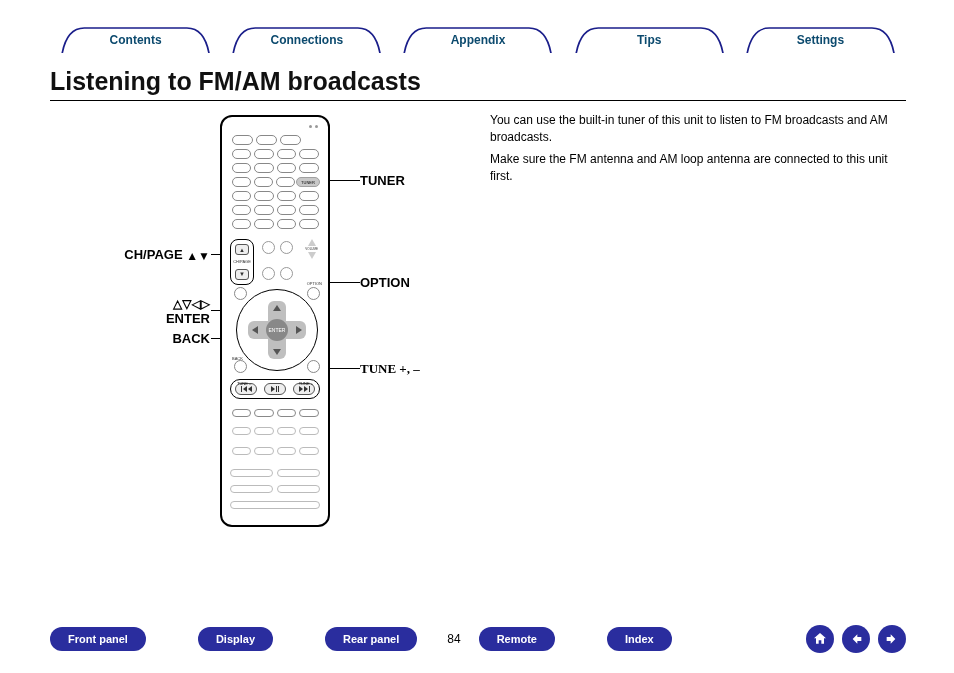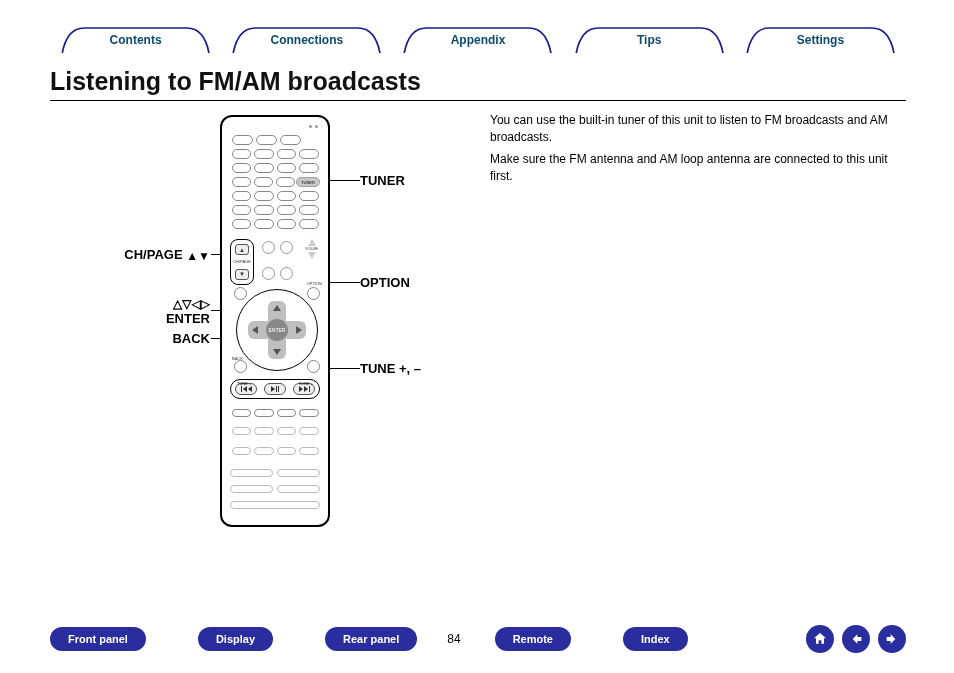--- a/index.html
+++ b/index.html
@@ -77,21 +77,21 @@
   .atxt { display:inline-block; font-size:12px; vertical-align:middle; }
 
   
   .right-text { position:absolute; top:112px; left:490px; width:414px; font-size:12px; color:#000; line-height:1.45; }
   .right-text p { margin-bottom:4px; }
 
   
   .bottom { position:absolute; left:50px; bottom:20px; width:856px; display:flex; align-items:center; }
   .bbtn { background:#2a2d9e; color:#fff; font-size:11px; font-weight:bold; border-radius:14px; padding:6px 18px; margin-right:52px; cursor:pointer; white-space:nowrap; }
   .bbtn:last-of-type { margin-right:0; }
-  .page-num { font-size:12px; color:#000; margin: 0 34px 0 -22px; }
+  .page-num { font-size:12px; color:#000; margin: 0 18px 0 -22px; }
   .circ-icons { margin-left:auto; display:flex; gap:8px; }
   .circ { width:28px; height:28px; border-radius:50%; background:#2a2d9e; display:flex; align-items:center; justify-content:center; cursor:pointer; }
   .circ svg { width:16px; height:16px; }
 </style>
 </head>
 <body>
 
 <div class="tabs">
   <div class="tab tab-inactive">
     <svg viewBox="0 0 140 26" preserveAspectRatio="none">
@@ -155,21 +155,21 @@
   <div class="callout right" style="top:58px; left:300px;">
     <span>TUNER</span>
   </div>
   <div class="leader" style="top:65px; left:263px; width:37px;"></div>
 
   <div class="callout right" style="top:160px; left:300px;">
     <span>OPTION</span>
   </div>
   <div class="leader" style="top:167px; left:263px; width:37px;"></div>
 
-  <div class="callout right" style="top:246px; left:300px;">
+  <div class="callout right" style="top:246px; left:300px;font-family:Liberation Serif, serif;">
     <span>TUNE +, –</span>
   </div>
   <div class="leader" style="top:253px; left:263px; width:37px;"></div>
 
   <div class="remote">
     <div class="dots">
         <div class="dot"></div>
         <div class="dot"></div>
       </div>
 

